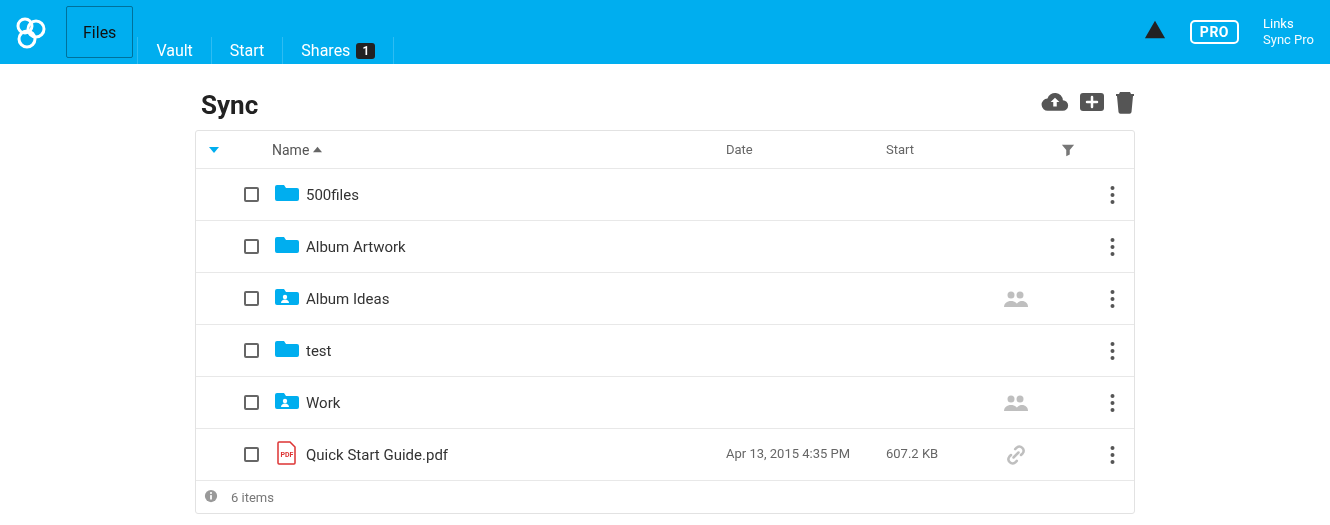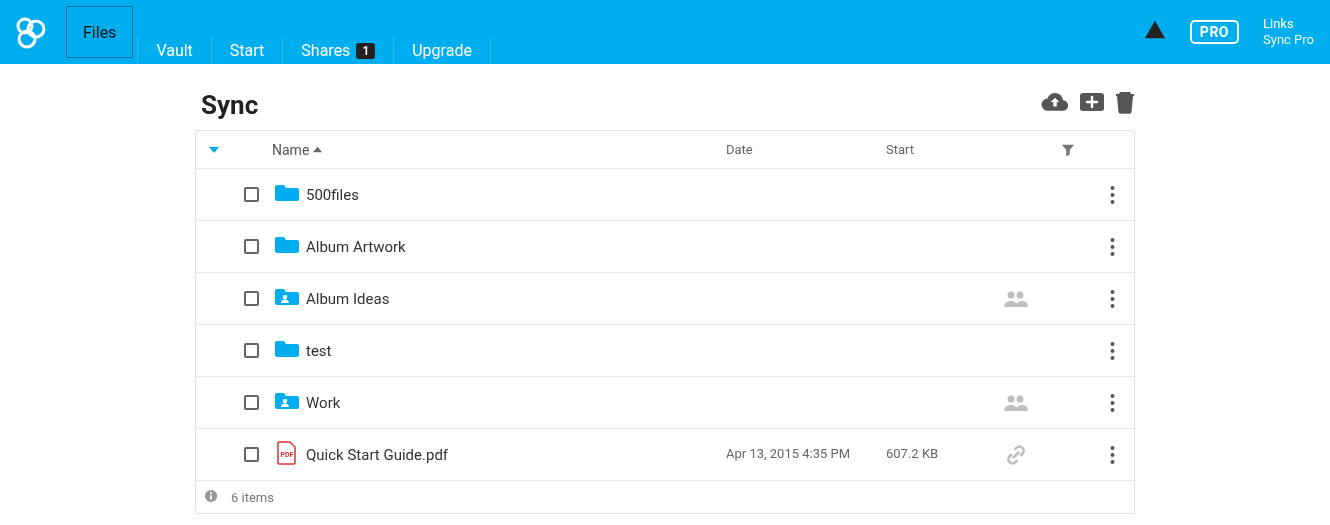--- a/index.html
+++ b/index.html
@@ -163,21 +163,20 @@
     </svg>
   </div>
   <div class="nav">
     <div class="nav-item active">Files</div>
     <div class="nav-item first">Vault</div>
     <div class="nav-item">Start</div>
     <div class="nav-item">
       <span>Shares</span>
       <span class="nav-badge">1</span>
     </div>
-    <div class="nav-item">Upgrade</div>
   </div>
   <div class="topbar-spacer"></div>
   <div class="topbar-right">
     <span class="alert-icon">
       <svg width="22" height="22" viewBox="0 0 24 24">
           <path fill="#222" d="M12 2 1 21h22L12 2zm1 14h-2v2h2v-2zm0-6h-2v5h2v-5z"></path>
         </svg>
     </span>
     <span class="pro-badge">PRO</span>
     <div class="user-block">

